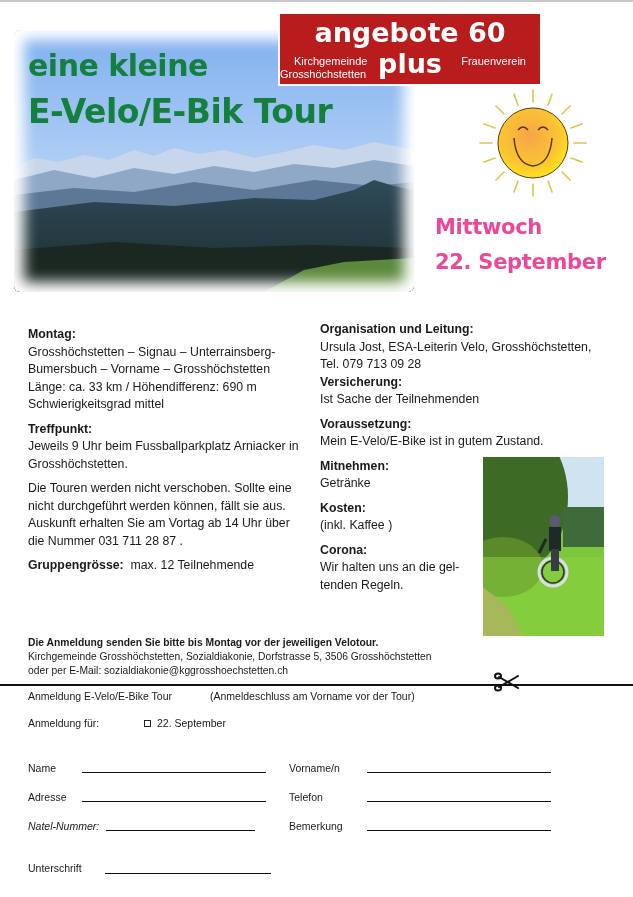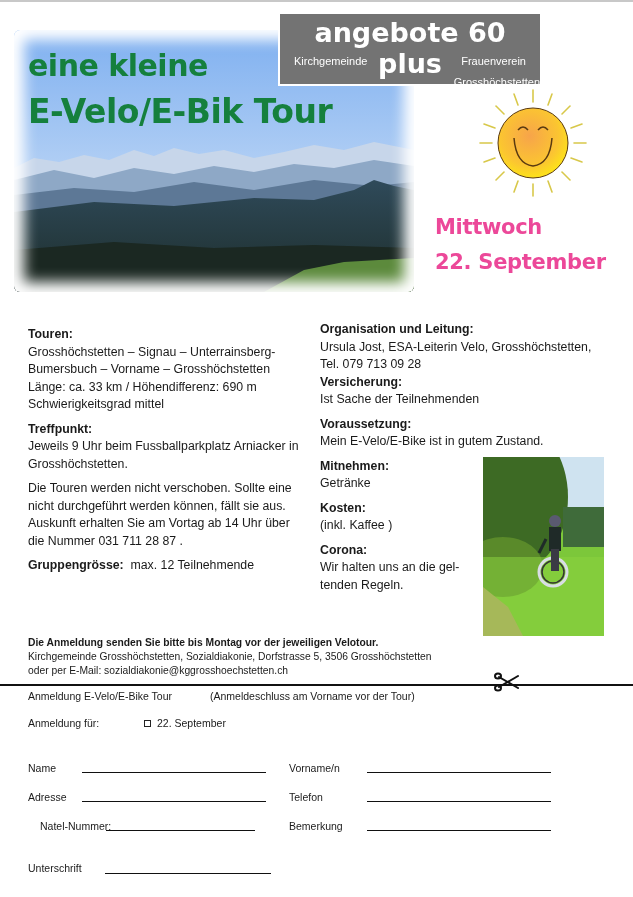--- a/index.html
+++ b/index.html
@@ -12,25 +12,25 @@
       border-radius: 6px; }
     .hero::after { content: ""; position: absolute; inset: 0; box-shadow: inset 0 0 14px 10px #ffffff; pointer-events: none; }
     .hero svg { display: block; width: 100%; height: 100%; }
 
     .title { position: absolute; left: 28px; color: #15803d; font-weight: bold; font-family: "DejaVu Sans", sans-serif; letter-spacing: -0.5px; white-space: nowrap; }
     .title-1 { top: 48px; font-size: 30px; }
     .title-2 { top: 92px; font-size: 33px; }
 
     
     .logo { position: absolute; left: 278px; top: 12px; width: 264px; height: 74px; background: #ffffff; padding: 2px; }
-    .logo-inner { width: 100%; height: 100%; background: #737373; color: #ffffff; position: relative; }
+    .logo-inner { width: 100%; height: 100%; background: #b91c1c; color: #ffffff; position: relative; }
     .logo-main { position: absolute; left: 0; right: 0; top: 3px; text-align: center; font-size: 27px; font-weight: bold; font-family: "DejaVu Sans", sans-serif; letter-spacing: 0px; }
     .logo-left { position: absolute; left: 14px; top: 41px; font-size: 11px; }
     .logo-right { position: absolute; right: 14px; top: 41px; font-size: 11px; }
-    .logo-bottom { position: absolute; left: 0; right: 0; top: 54px; text-align: right; font-size: 11px; margin-top: 8px; }
+    .logo-bottom { position: absolute; left: 0; right: 0; top: 54px; text-align: left; font-size: 11px; }
 
     .sun { position: absolute; left: 478px; top: 88px; width: 110px; height: 110px; }
 
     .date { position: absolute; left: 435px; color: #ec4899; font-weight: bold; font-family: "DejaVu Sans", sans-serif; font-size: 21px; white-space: nowrap; letter-spacing: -0.3px; }
     .date-1 { top: 215px; }
     .date-2 { top: 250px; }
 
     
     .col { position: absolute; font-size: 12.3px; line-height: 17.5px; }
     .col-left { left: 28px; top: 326px; width: 290px; }
@@ -132,21 +132,21 @@
     <path d="M60 42 q5 -6 10 0" fill="none" stroke="#5a3a10" stroke-width="1.5"></path>
     <path d="M36 50 q2 26 19 28 q17 -2 19 -28" fill="none" stroke="#5a3a10" stroke-width="1.5"></path>
   </svg>
 </div>
 
 <div class="date date-1">Mittwoch</div>
 <div class="date date-2">22. September</div>
 
 <div class="col col-left">
   <div class="sec">
-    <span class="h">Touren:</span>
+    <span class="h">Montag:</span>
     <span class="p">Grosshöchstetten – Signau – Unterrainsberg-</span>
     <span class="p">Bumersbuch – Vorname – Grosshöchstetten</span>
     <span class="p">Länge: ca. 33 km  /  Höhendifferenz: 690 m</span>
     <span class="p">Schwierigkeitsgrad mittel</span>
   </div>
   <div class="sec">
     <span class="h">Treffpunkt:</span>
     <span class="p">Jeweils 9 Uhr beim Fussballparkplatz Arniacker in</span>
     <span class="p">Grosshöchstetten.</span>
   </div>
@@ -238,19 +238,19 @@
 <div class="field-label" style="left:28px; top:762px;">Name</div>
 <div class="field-line" style="left:82px; top:772px; width:184px;"></div>
 <div class="field-label" style="left:289px; top:762px;">Vorname/n</div>
 <div class="field-line" style="left:367px; top:772px; width:184px;"></div>
 
 <div class="field-label" style="left:28px; top:791px;">Adresse</div>
 <div class="field-line" style="left:82px; top:801px; width:184px;"></div>
 <div class="field-label" style="left:289px; top:791px;">Telefon</div>
 <div class="field-line" style="left:367px; top:801px; width:184px;"></div>
 
-<div class="field-label" style="left:40px; top:820px;">Natel-Nummer:</div>
+<div class="field-label" style="left:28px; top:820px;font-style:italic;">Natel-Nummer:</div>
 <div class="field-line" style="left:106px; top:830px; width:149px;"></div>
 <div class="field-label" style="left:289px; top:820px;">Bemerkung</div>
 <div class="field-line" style="left:367px; top:830px; width:184px;"></div>
 
 <div class="field-label" style="left:28px; top:862px;">Unterschrift</div>
 <div class="field-line" style="left:105px; top:873px; width:166px;"></div>
 
 </body></html>

